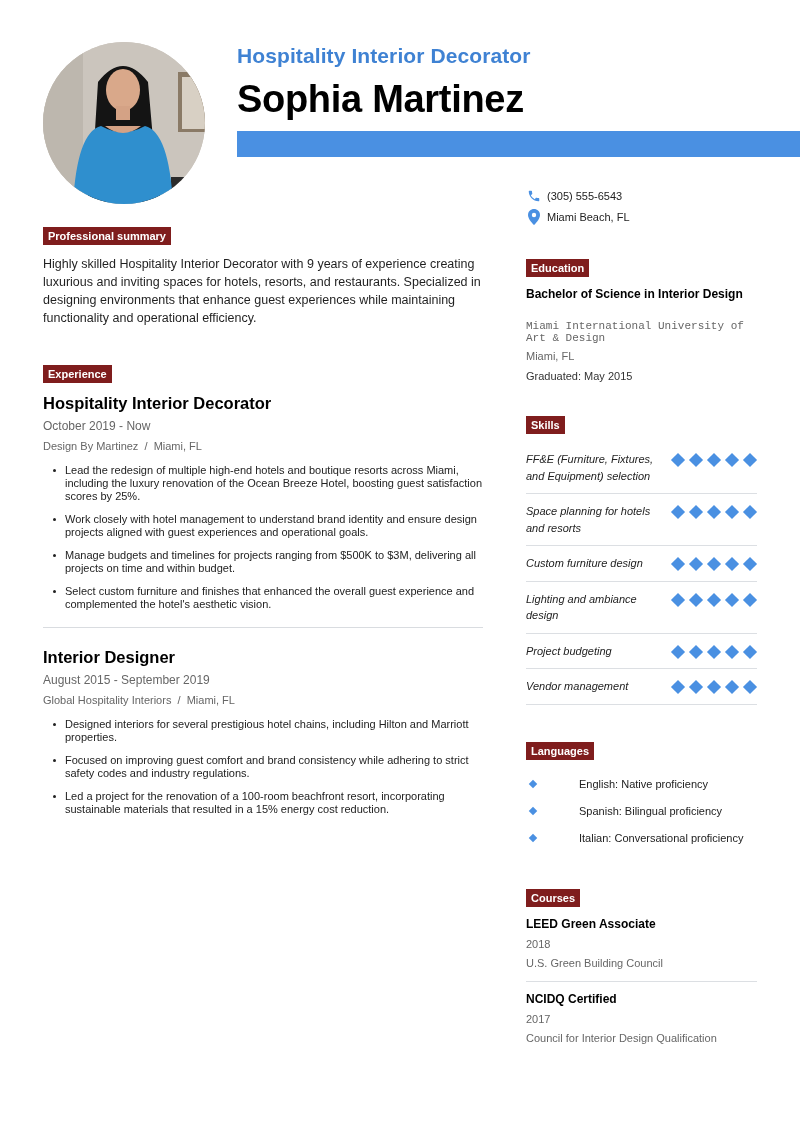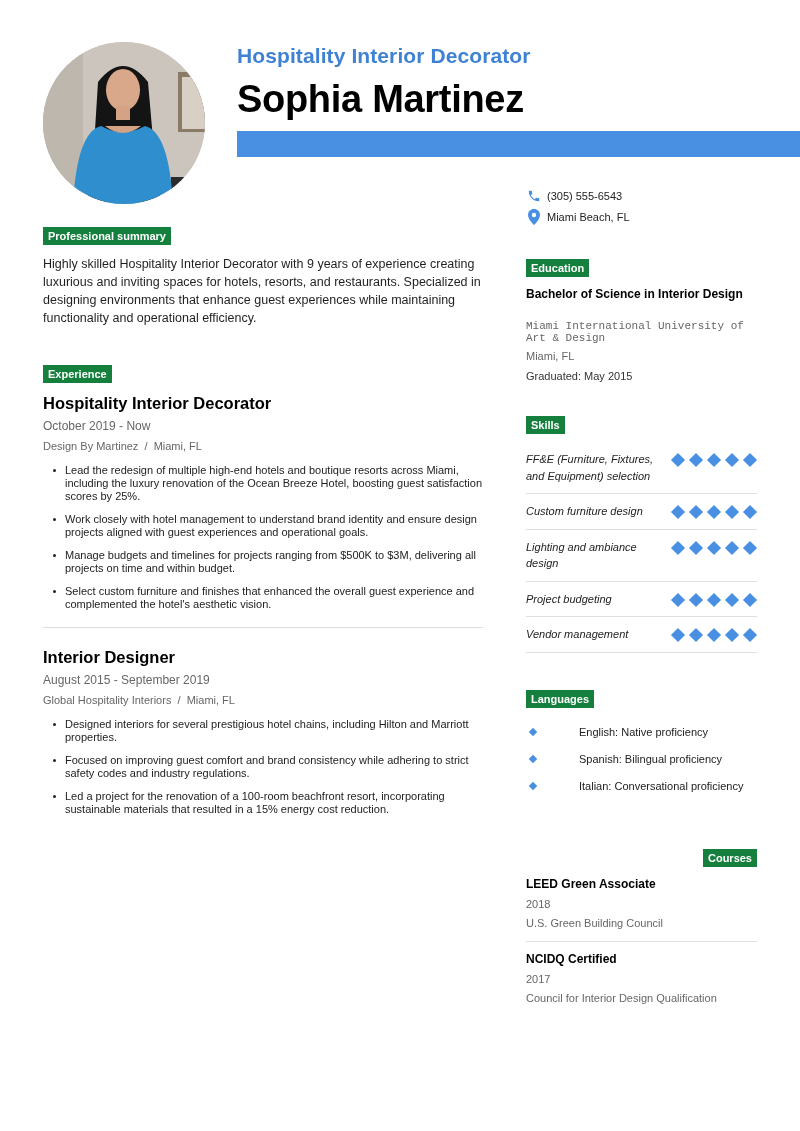--- a/index.html
+++ b/index.html
@@ -6,21 +6,21 @@
   html, body { width: 800px; height: 1131px; background: #ffffff; }
   body { font-family: "Liberation Sans", "DejaVu Sans", sans-serif; color: #1a1a1a; position: relative; overflow: hidden; }
 
   .photo { position: absolute; left: 43px; top: 42px; width: 162px; height: 162px; border-radius: 50%; overflow: hidden; background: #c9c3bb; }
   .photo svg { width: 100%; height: 100%; display: block; }
 
   .header-title { position: absolute; left: 237px; top: 44px; font-size: 21px; font-weight: 700; color: #3f82d3; letter-spacing: 0.1px; }
   .header-name { position: absolute; left: 237px; top: 78px; font-size: 38px; font-weight: 700; color: #000; letter-spacing: -0.3px; text-align: center; }
   .header-bar { position: absolute; left: 237px; top: 131px; width: 563px; height: 26px; background: #4a90e2; }
 
-  .tag { display: inline-block; background: #15803d; color: #fff; font-size: 11px; font-weight: 700; padding: 3px 5px 3px 5px; line-height: 12px; }
+  .tag { display: inline-block; background: #7f1d1d; color: #fff; font-size: 11px; font-weight: 700; padding: 3px 5px 3px 5px; line-height: 12px; }
 
   
   .left { position: absolute; left: 43px; top: 226px; width: 452px; }
   .summary-text { margin-top: 10px; font-size: 12.5px; line-height: 18px; color: #1f1f1f; }
   .exp-tag { margin-top: 37px; }
   .job { margin-top: 11px; }
   .job-title { font-size: 16.5px; font-weight: 700; color: #000; }
   .job-date { margin-top: 6px; font-size: 12px; color: #666; }
   .job-company { margin-top: 7px; font-size: 11px; color: #666; }
   .job-bullets { list-style: none; margin-top: 12px; padding-left: 8px; }
@@ -45,21 +45,21 @@
   .skill-row { display: flex; justify-content: space-between; border-bottom: 1px solid #dcdfe3; padding: 9px 0 9px 0; }
   .skill-row .sname { font-size: 11px; line-height: 16.5px; color: #222; width: 135px; font-style: italic; }
   .skill-row .dots { display: flex; gap: 4px; padding-top: 3px; }
   .skill-row .dot { width: 10px; height: 10px; background: #4a90e2; transform: rotate(45deg); margin: 1px 2px; }
 
   .lang-tag { margin-top: 36px; }
   .langs { margin-top: 11px; }
   .lang-row { display: flex; align-items: center; font-size: 11px; color: #222; height: 27px; gap: 34px; }
   .lang-row .bullet { width: 6px; height: 6px; background: #4a90e2; transform: rotate(45deg); margin: 0 9px 0 4px; }
 
-  .courses-tag { margin-top: 48px; text-align: right; }
+  .courses-tag { margin-top: 36px; }
   .course { margin-top: 10px; }
   .course-name { font-size: 12px; font-weight: 700; color: #000; }
   .course-year { margin-top: 7px; font-size: 11px; color: #666; }
   .course-org { margin-top: 7px; font-size: 11px; color: #666; }
   .course-divider { height: 1px; background: #dcdfe3; margin-top: 12px; margin-bottom: 0; }
 </style>
 </head>
 <body>
 
 <div class="photo" aria-label="Portrait of Sophia Martinez">
@@ -153,20 +153,30 @@
         <span class="sname">FF&amp;E (Furniture, Fixtures, and Equipment) selection</span>
         <span class="dots">
             <i class="dot"></i>
             <i class="dot"></i>
             <i class="dot"></i>
             <i class="dot"></i>
             <i class="dot"></i>
           </span>
       </div>
       <div class="skill-row">
+        <span class="sname">Space planning for hotels and resorts</span>
+        <span class="dots">
+            <i class="dot"></i>
+            <i class="dot"></i>
+            <i class="dot"></i>
+            <i class="dot"></i>
+            <i class="dot"></i>
+          </span>
+      </div>
+      <div class="skill-row">
         <span class="sname" style="width:150px;">Custom furniture design</span>
         <span class="dots">
             <i class="dot"></i>
             <i class="dot"></i>
             <i class="dot"></i>
             <i class="dot"></i>
             <i class="dot"></i>
           </span>
       </div>
       <div class="skill-row">

